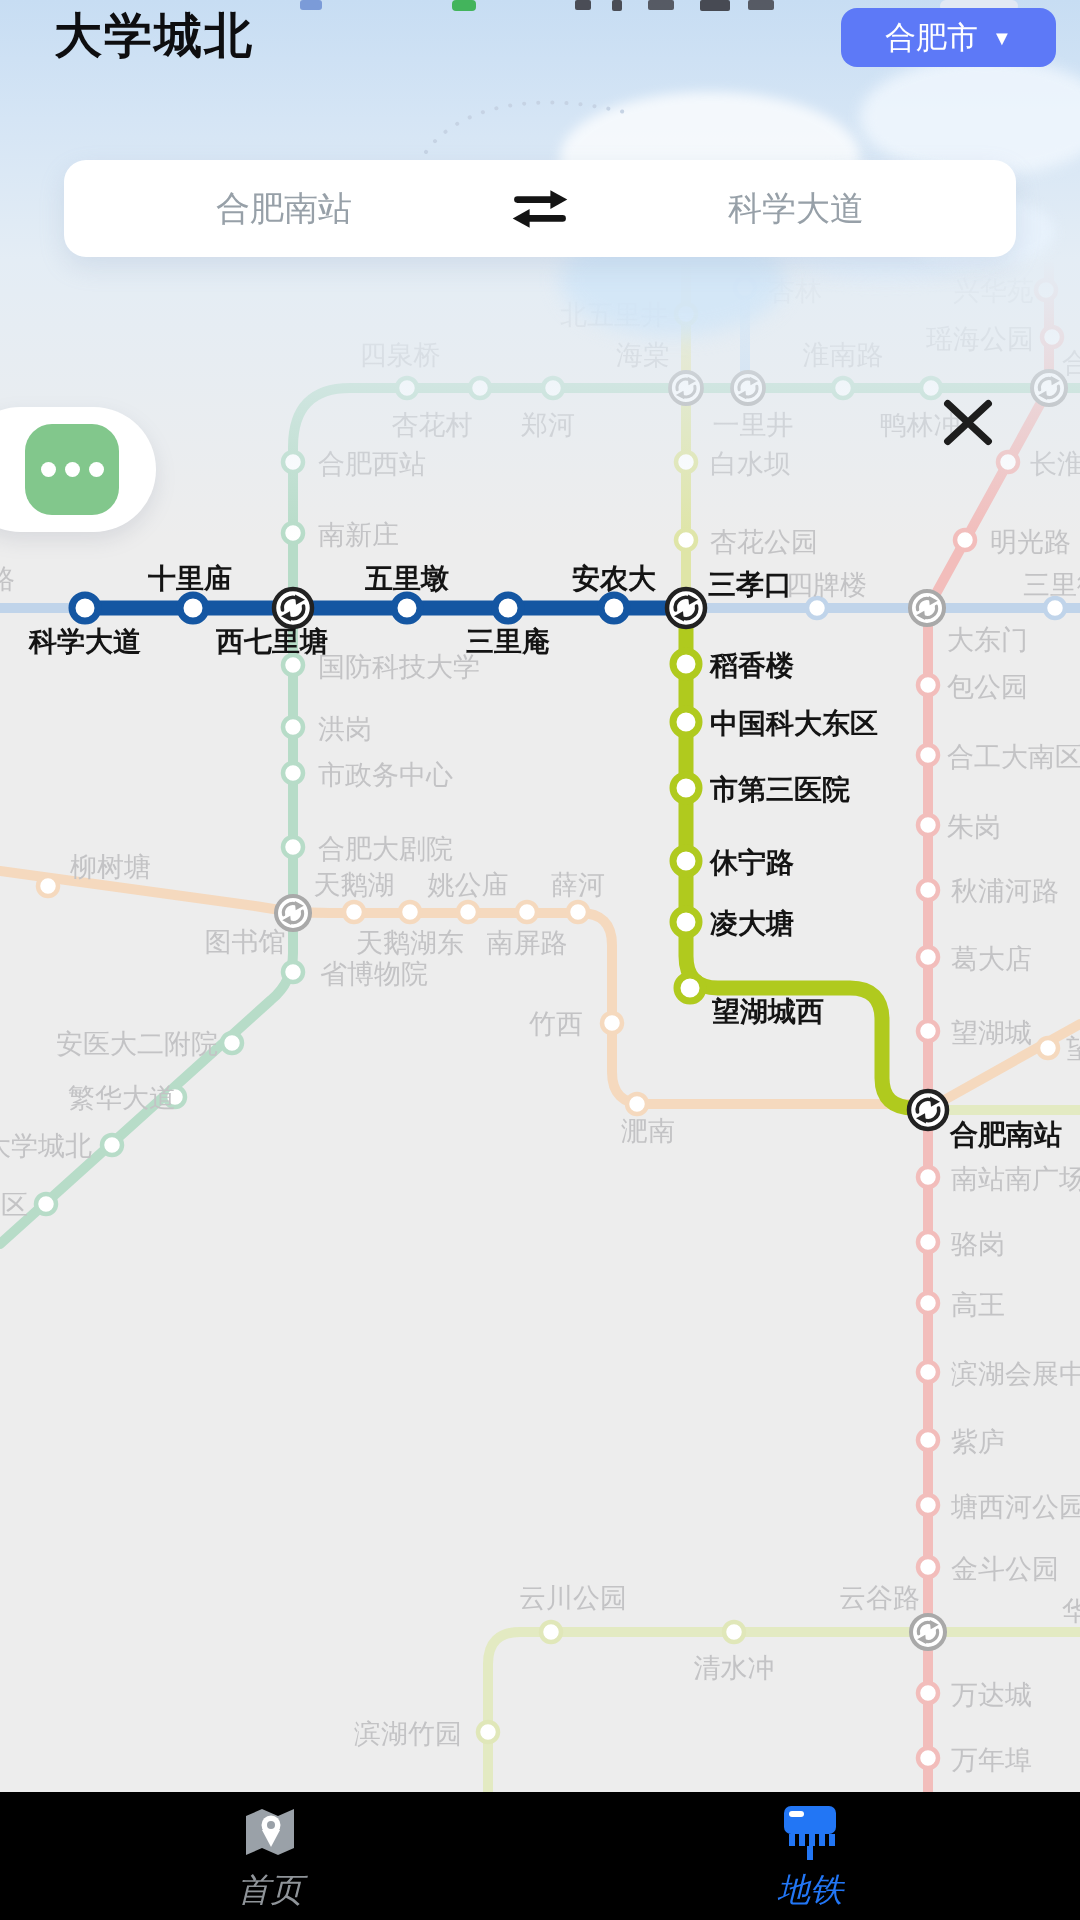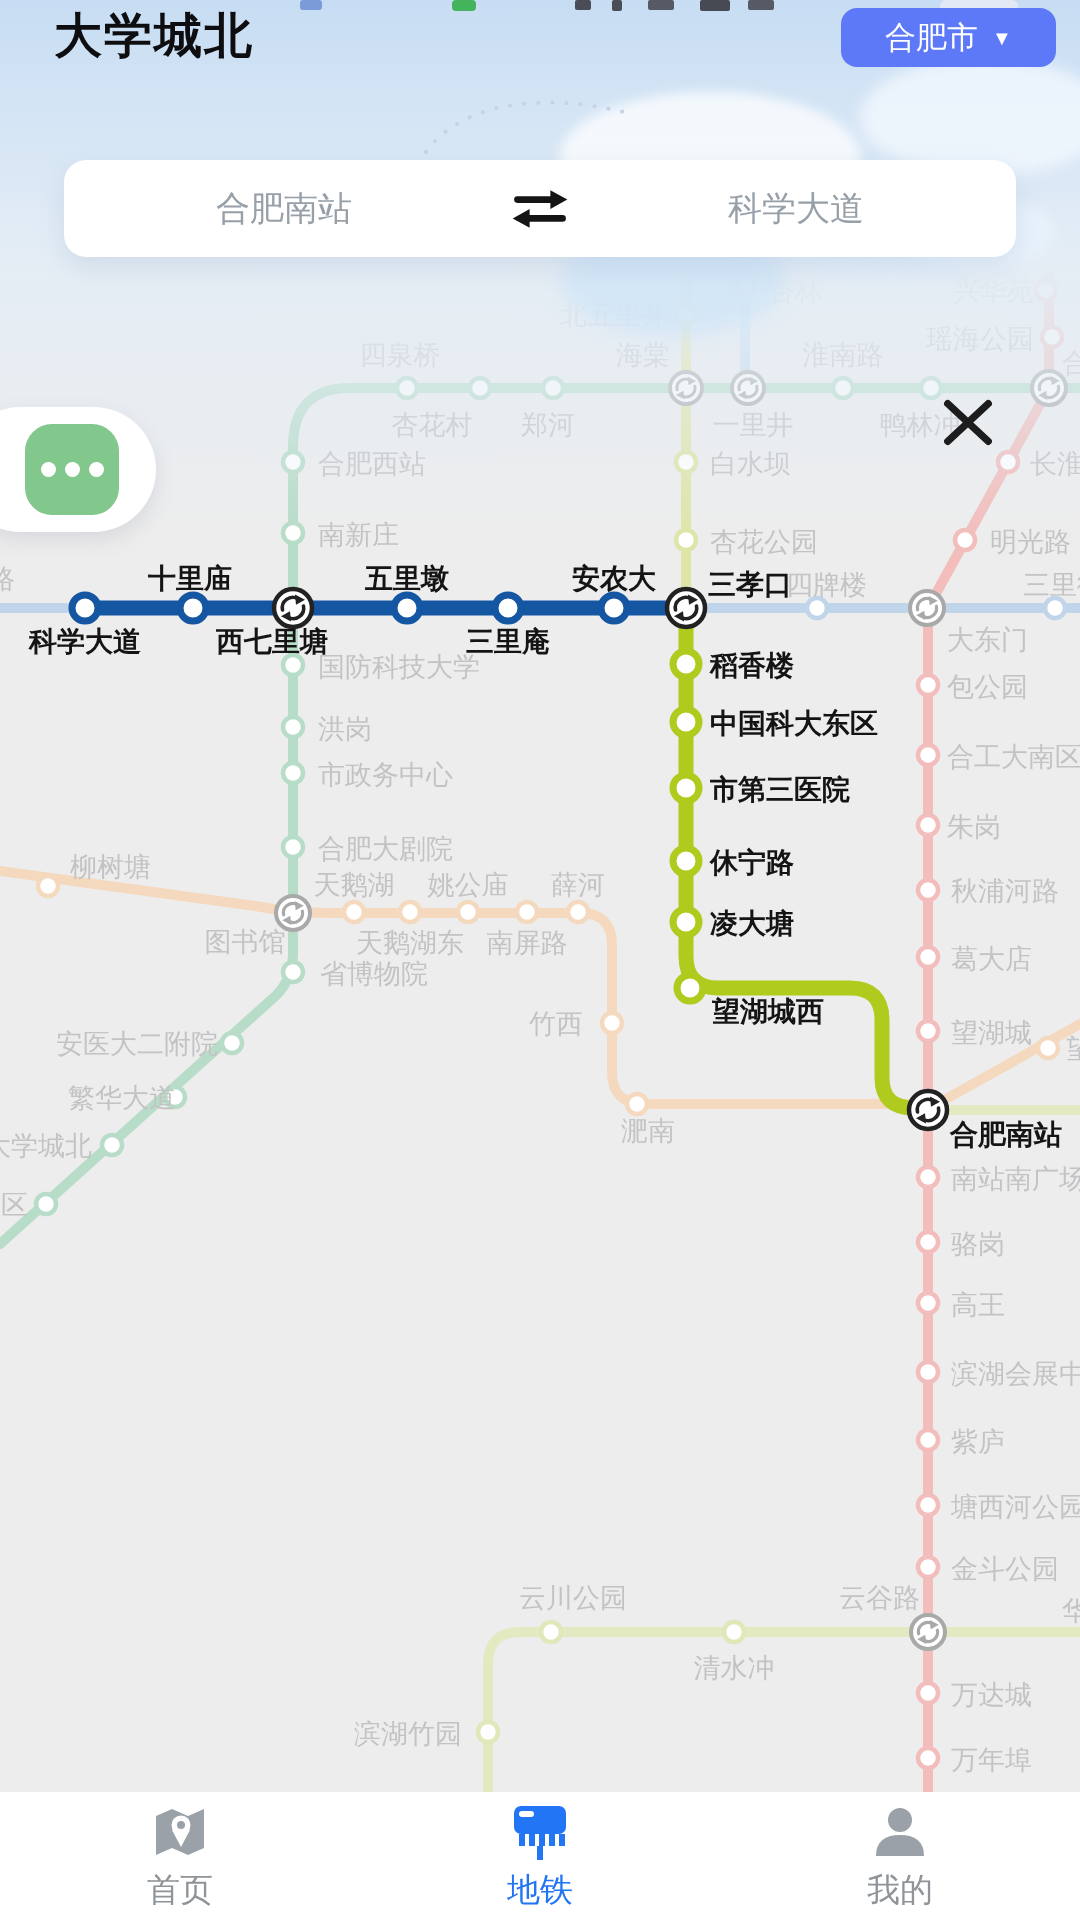--- a/index.html
+++ b/index.html
@@ -47,21 +47,21 @@
   .lblb{fill:#141414;font-weight:700;font-size:28px;}
 
   .more-pill{position:absolute;left:-42px;top:407px;width:198px;height:125px;border-radius:64px;background:#fff;z-index:6;
     box-shadow:0 8px 20px rgba(120,130,150,.18);}
   .more-btn{position:absolute;left:25px;top:424px;width:94px;height:91px;border-radius:27px;background:#82c78c;z-index:7;
     display:flex;align-items:center;justify-content:center;gap:9px;cursor:pointer;}
   .more-dot{width:15px;height:15px;border-radius:50%;background:#fff;}
 
   .close-btn{position:absolute;left:936px;top:394px;width:64px;height:58px;z-index:7;display:flex;align-items:center;justify-content:center;cursor:pointer;}
 
-  .bottom-nav{position:absolute;left:0;top:1792px;width:1080px;height:128px;background:#ffffff;z-index:8;display:flex;}
+  .bottom-nav{position:absolute;left:0;top:1792px;width:1080px;height:128px;background:#000000;z-index:8;display:flex;font-style:italic;}
   .nav-item{flex:1;display:flex;flex-direction:column;align-items:center;justify-content:center;gap:4px;cursor:pointer;}
   .nav-label{font-size:33px;color:#8f9499;}
   .nav-item.active .nav-label{color:#2276f5;text-align:right;}
 </style>
 </head>
 <body>
 
 <svg id="map-svg" width="1080" height="1530" viewBox="0 262 1080 1530">
     <path d="M1080,388 H350 Q293,388 293,447 V953 Q293,982 271,1000 L0,1244" stroke="#b7dcc8" stroke-width="10" fill="none" stroke-linecap="round" stroke-linejoin="round"></path>
     <path d="M686,262 V386" stroke="#e6e39b" stroke-width="10" fill="none" stroke-linecap="round" stroke-linejoin="round"></path>
@@ -348,20 +348,13 @@
       <rect x="11" y="11" width="15" height="6" rx="3" fill="#ffffff"></rect>
       <rect x="11" y="34" width="6" height="12" fill="#2276f5"></rect>
       <rect x="21" y="34" width="6" height="12" fill="#2276f5"></rect>
       <rect x="31" y="34" width="6" height="12" fill="#2276f5"></rect>
       <rect x="41" y="34" width="6" height="12" fill="#2276f5"></rect>
       <rect x="51" y="34" width="6" height="12" fill="#2276f5"></rect>
       <rect x="29" y="46" width="6" height="14" fill="#2276f5"></rect>
     </svg>
     <div class="nav-label">地铁</div>
   </div>
-  <div class="nav-item">
-    <svg width="64" height="64" viewBox="0 0 64 64">
-      <circle cx="32" cy="20" r="12" fill="#9aa1a8"></circle>
-      <path d="M8 56 Q8 35 32 35 Q56 35 56 56 Z" fill="#9aa1a8"></path>
-    </svg>
-    <div class="nav-label">我的</div>
-  </div>
 </div>
 
 </body></html>

